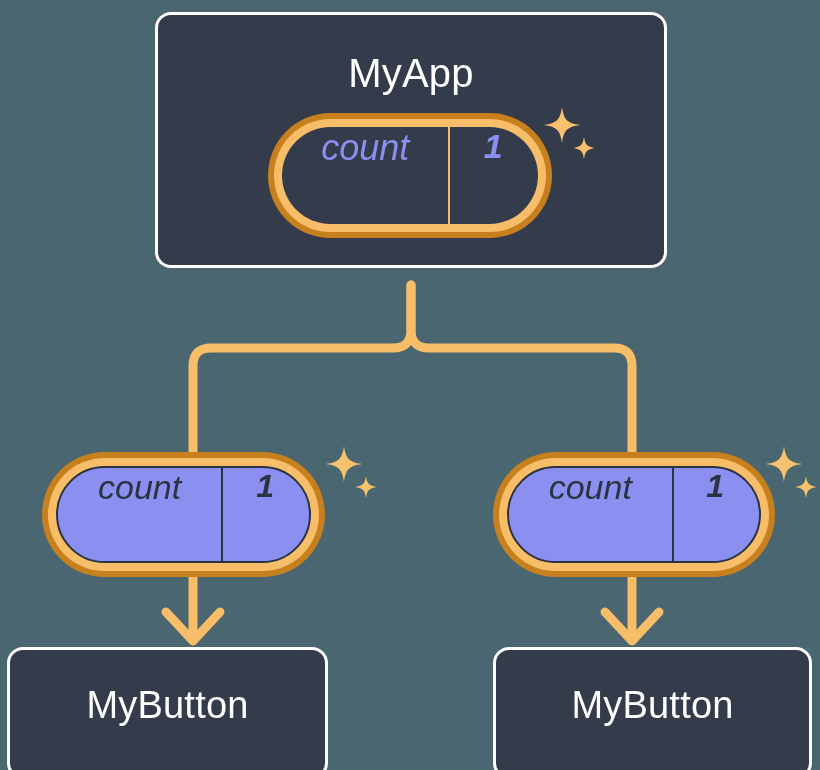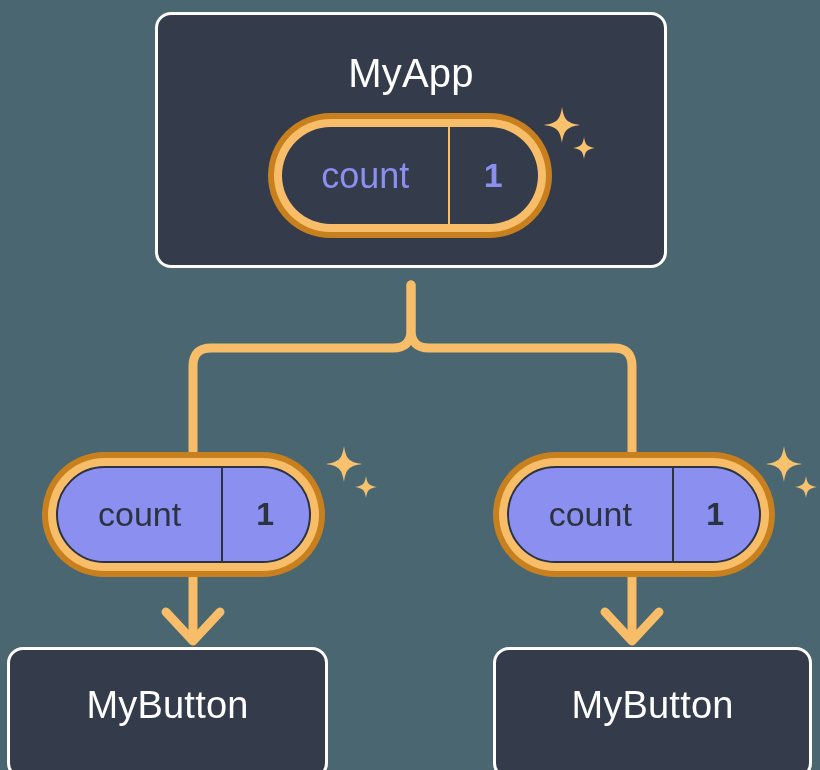--- a/index.html
+++ b/index.html
@@ -96,22 +96,23 @@
     background: #f7bd68;           
     padding: 8px;
   }
   .pill-inner {
     box-sizing: border-box;
     position: relative;
     width: 100%;
     height: 100%;
     border-radius: 999px;
     display: flex;
-    align-items: center;
+    align-items: flex-start;
     overflow: hidden;
+    font-style: italic;
   }
   .pill-key, .pill-val {
     display: flex;
     align-items: center;
     justify-content: center;
     white-space: nowrap;
   }
   .pill-key {
     flex: 0 0 65%;
   }

